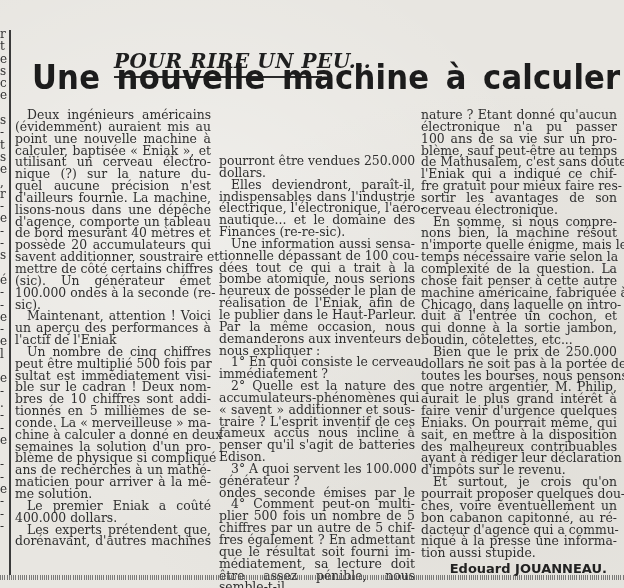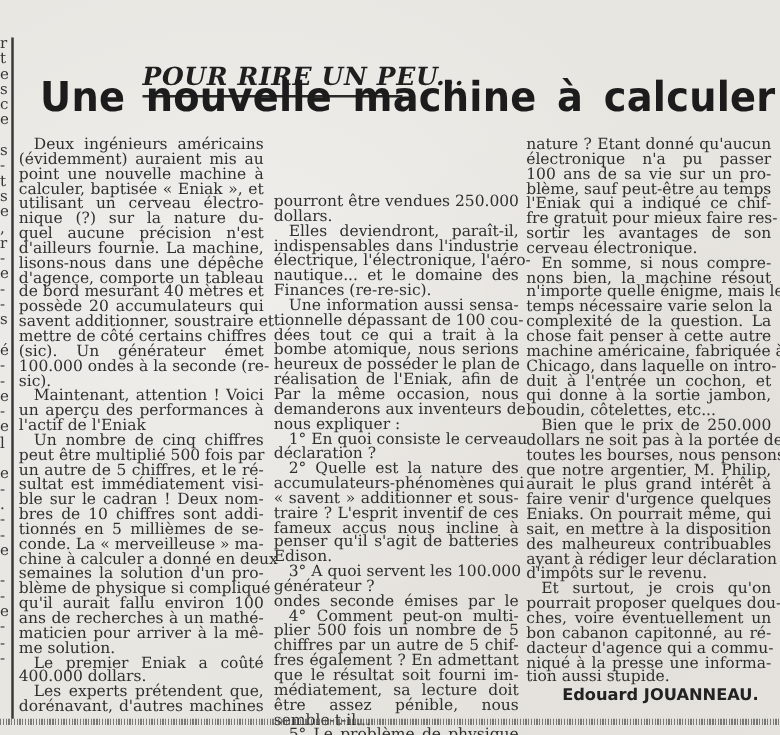--- a/index.html
+++ b/index.html
@@ -180,30 +180,28 @@
       <span class="line">savent additionner, soustraire et</span>
       <span class="line">mettre de côté certains chiffres</span>
       <span class="line">(sic). Un générateur émet</span>
       <span class="line">100.000 ondes à la seconde (re-</span>
       <span class="line last">sic).</span>
       <span class="line indent">Maintenant, attention ! Voici</span>
       <span class="line">un aperçu des performances à</span>
       <span class="line last">l'actif de l'Eniak</span>
       <span class="line indent">Un nombre de cinq chiffres</span>
       <span class="line">peut être multiplié 500 fois par</span>
-      <span class="line">un autre de 5 chiffres, et le ré-</span>
       <span class="line">sultat est immédiatement visi-</span>
       <span class="line">ble sur le cadran ! Deux nom-</span>
       <span class="line">bres de 10 chiffres sont addi-</span>
       <span class="line">tionnés en 5 millièmes de se-</span>
       <span class="line">conde. La « merveilleuse » ma-</span>
       <span class="line">chine à calculer a donné en deux</span>
       <span class="line">semaines la solution d'un pro-</span>
       <span class="line">blème de physique si compliqué</span>
-      <span class="line">qu'il aurait fallu environ 100</span>
       <span class="line">ans de recherches à un mathé-</span>
       <span class="line">maticien pour arriver à la mê-</span>
       <span class="line last">me solution.</span>
       <span class="line indent">Le premier Eniak a coûté</span>
       <span class="line last">400.000 dollars.</span>
       <span class="line indent">Les experts prétendent que,</span>
       <span class="line">dorénavant, d'autres machines</span>
     </div>
   <div class="column col2">
       <span class="line">pourront être vendues 250.000</span>
@@ -212,25 +210,26 @@
       <span class="line">indispensables dans l'industrie</span>
       <span class="line">électrique, l'électronique, l'aéro-</span>
       <span class="line">nautique... et le domaine des</span>
       <span class="line last">Finances (re-re-sic).</span>
       <span class="line indent">Une information aussi sensa-</span>
       <span class="line">tionnelle dépassant de 100 cou-</span>
       <span class="line">dées tout ce qui a trait à la</span>
       <span class="line">bombe atomique, nous serions</span>
       <span class="line">heureux de posséder le plan de</span>
       <span class="line">réalisation de l'Eniak, afin de</span>
+      <span class="line">le publier dans le Haut-Parleur.</span>
       <span class="line">Par la même occasion, nous</span>
       <span class="line">demanderons aux inventeurs de</span>
       <span class="line last">nous expliquer :</span>
       <span class="line indent">1° En quoi consiste le cerveau</span>
-      <span class="line last">déclaration ?</span>
+      <span class="line last">immédiatement ?</span>
       <span class="line indent">2° Quelle est la nature des</span>
       <span class="line">accumulateurs-phénomènes qui</span>
       <span class="line">« savent » additionner et sous-</span>
       <span class="line">traire ? L'esprit inventif de ces</span>
       <span class="line">fameux accus nous incline à</span>
       <span class="line">penser qu'il s'agit de batteries</span>
       <span class="line last">Edison.</span>
       <span class="line indent">3° A quoi servent les 100.000</span>
       <span class="line last">générateur ?</span>
       <span class="line">ondes seconde émises par le</span>
@@ -243,20 +242,21 @@
       <span class="line">être assez pénible, nous</span>
       <span class="line last">semble-t-il...</span>
       <span class="line indent">5° Le problème de physique</span>
       <span class="line">résolu en 15 jours est de quelle</span>
     </div>
   <div class="column col3">
   <span class="line">nature ? Etant donné qu'aucun</span>
       <span class="line">électronique n'a pu passer</span>
       <span class="line">100 ans de sa vie sur un pro-</span>
       <span class="line">blème, sauf peut-être au temps</span>
+      <span class="line">de Mathusalem, c'est sans doute</span>
       <span class="line">l'Eniak qui a indiqué ce chif-</span>
       <span class="line">fre gratuit pour mieux faire res-</span>
       <span class="line">sortir les avantages de son</span>
       <span class="line last">cerveau électronique.</span>
       <span class="line indent">En somme, si nous compre-</span>
       <span class="line">nons bien, la machine résout</span>
       <span class="line">n'importe quelle énigme, mais le</span>
       <span class="line">temps nécessaire varie selon la</span>
       <span class="line">complexité de la question. La</span>
       <span class="line">chose fait penser à cette autre</span>

